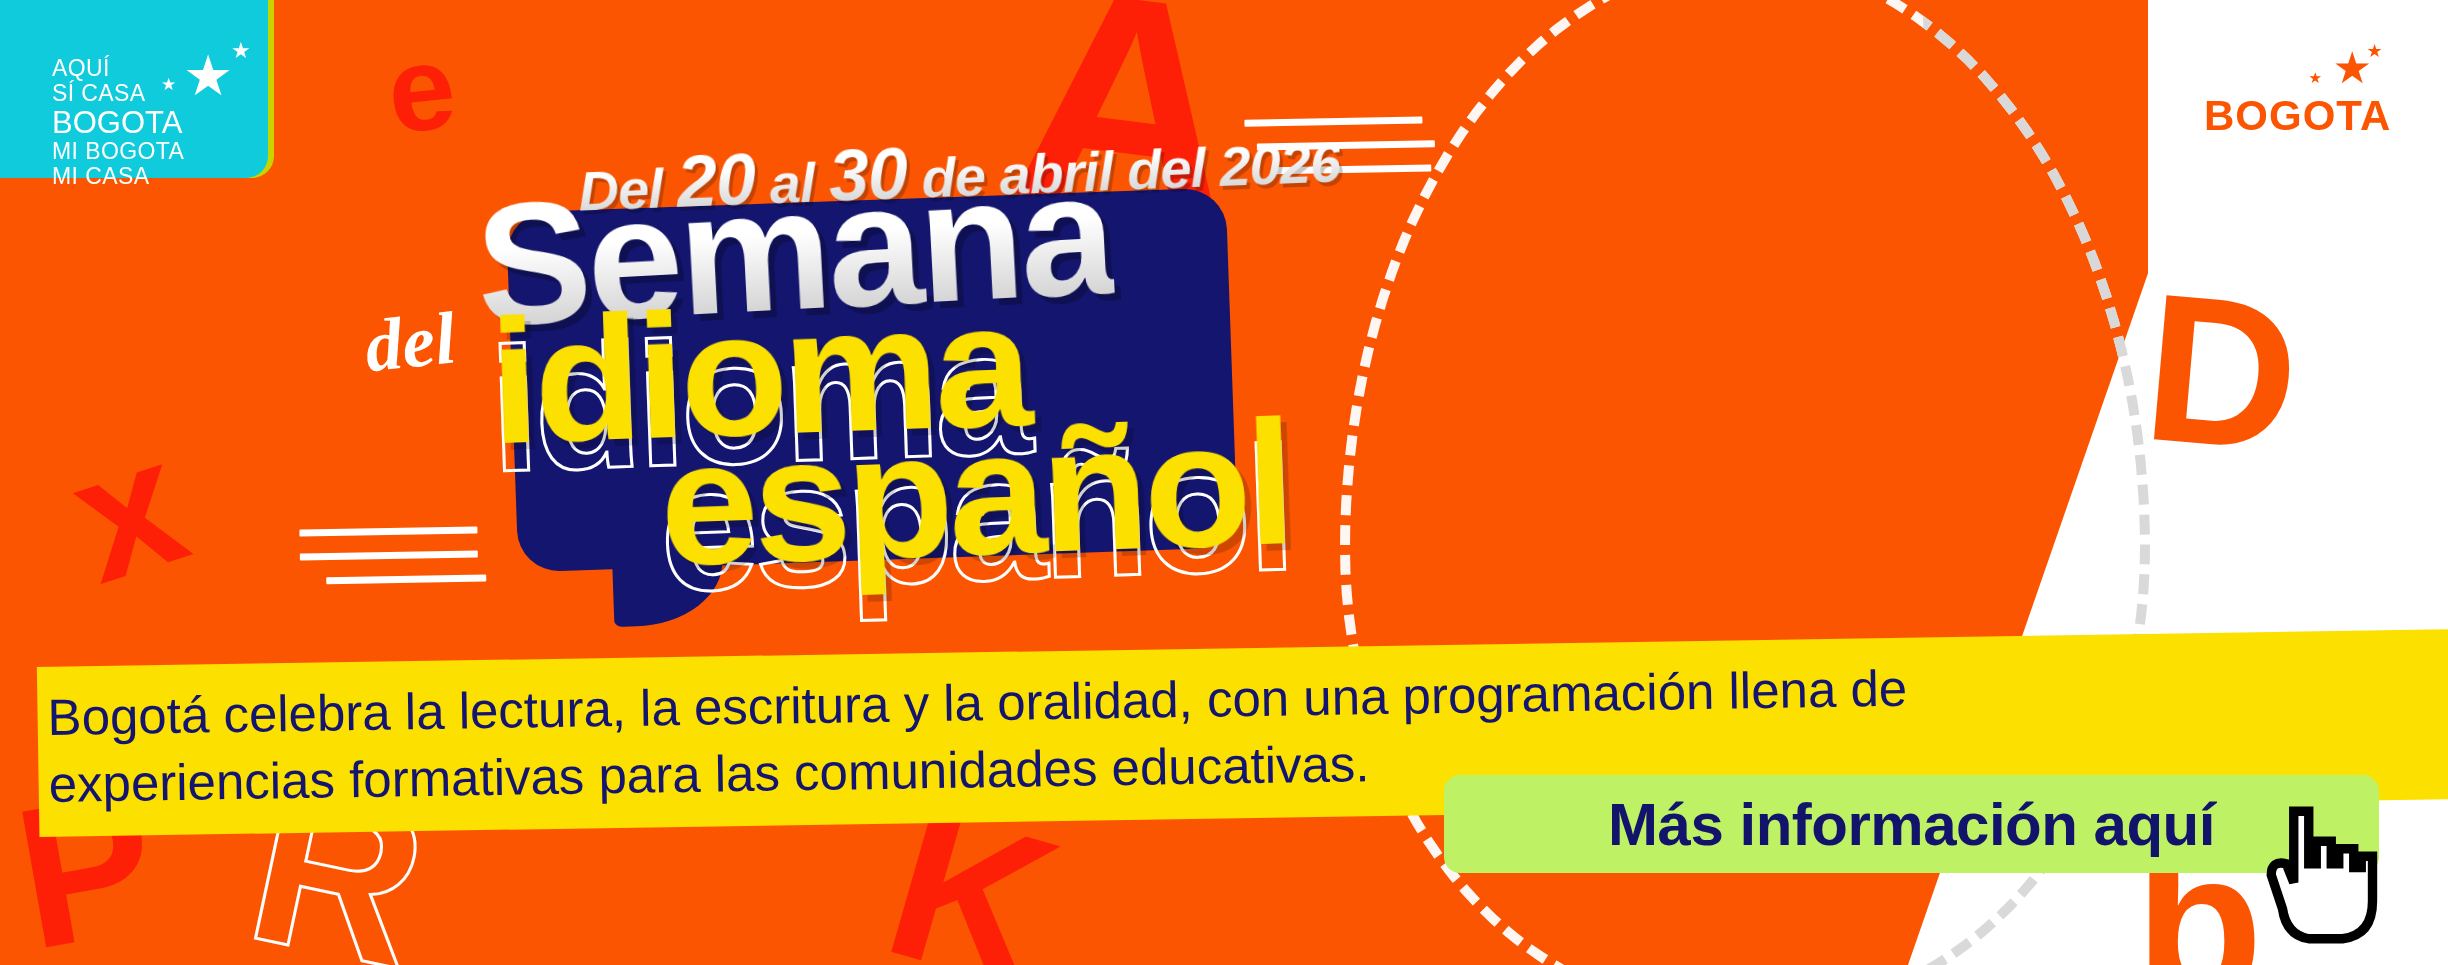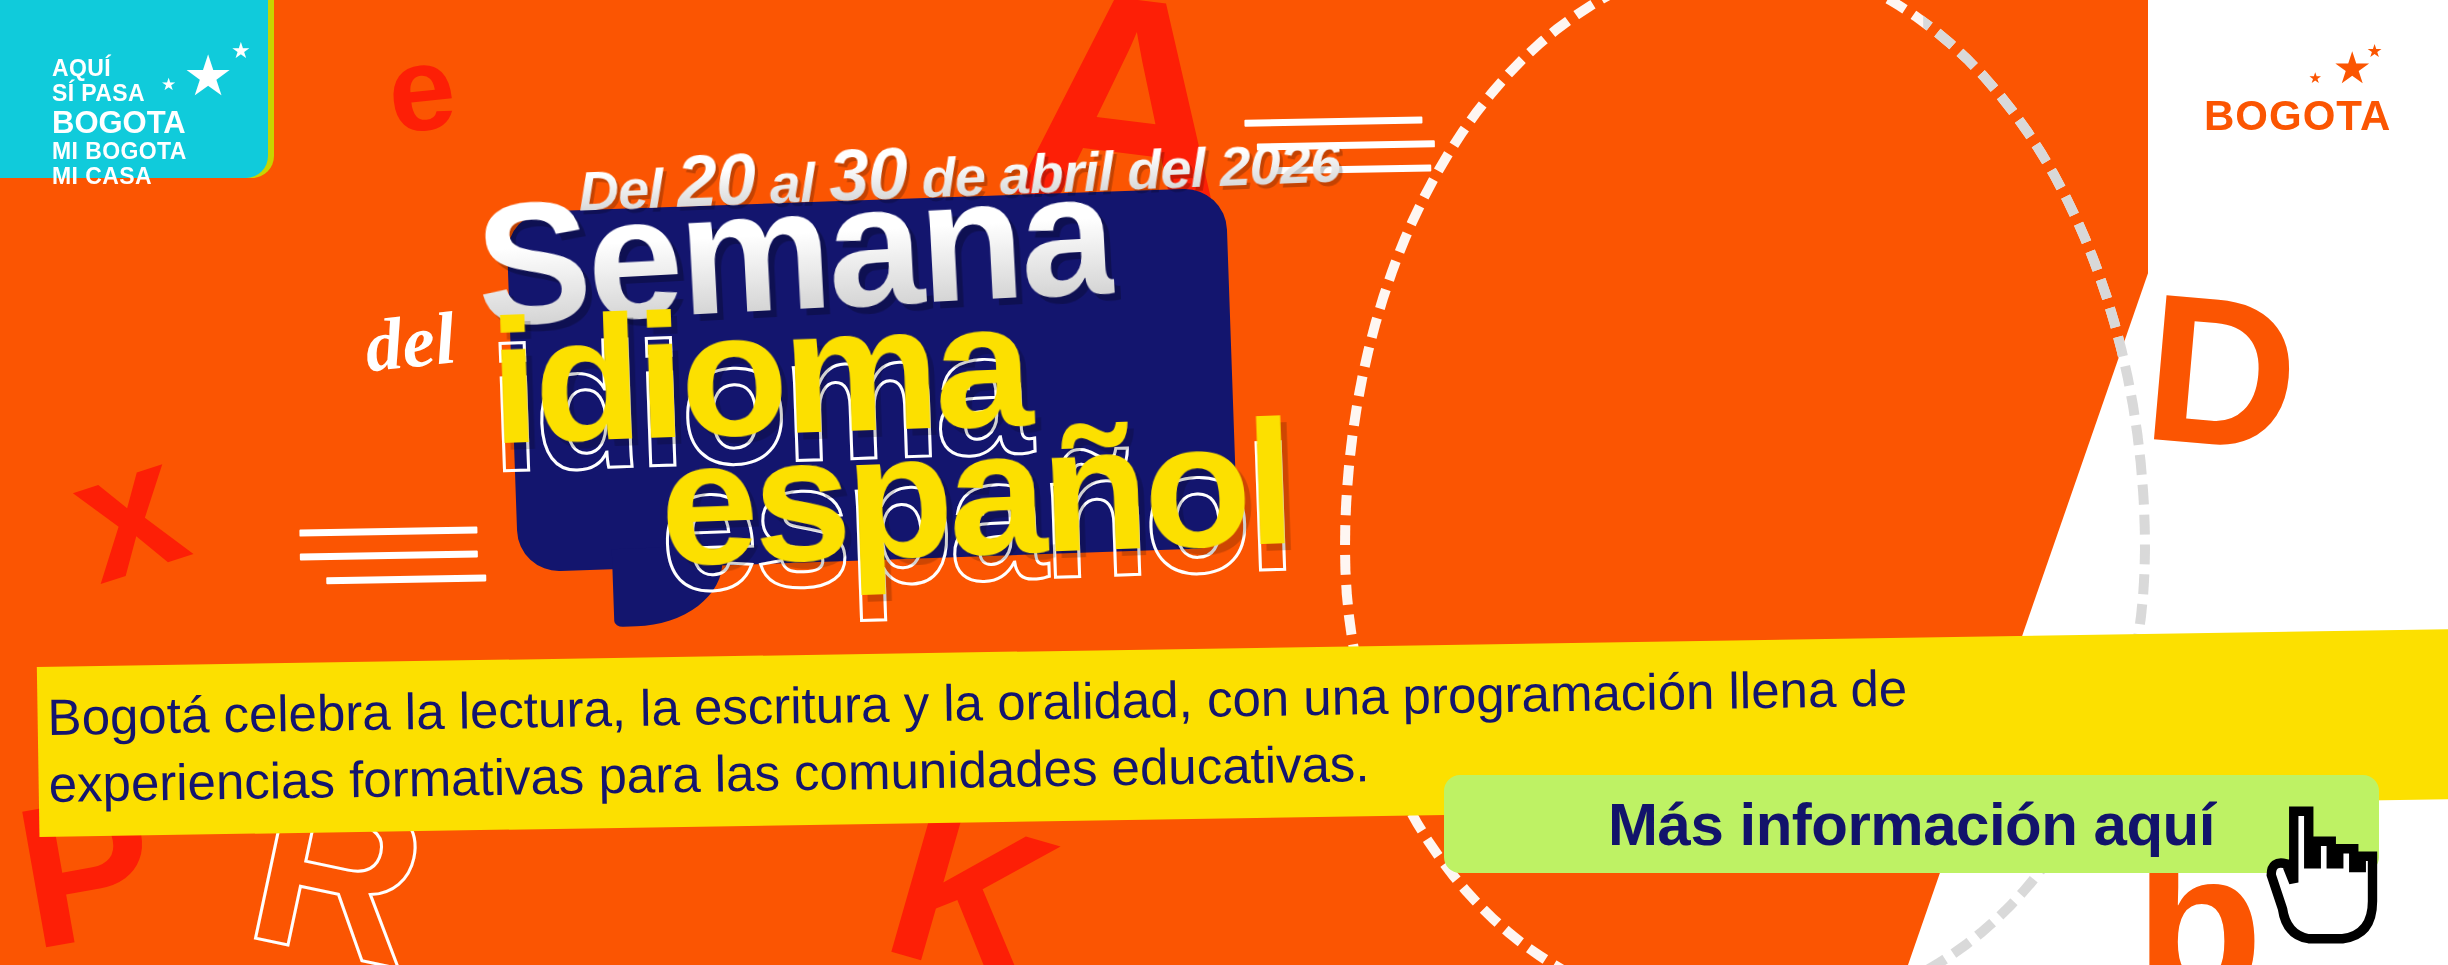--- a/index.html
+++ b/index.html
@@ -62,21 +62,21 @@
     clip-path:polygon(72% 0,100% 0,100% 100%,72% 100%);
   }
 
   
   .logo-badge{
     position:absolute;left:0;top:0;width:268px;height:178px;
     background:#10CBDB;border-radius:0 0 22px 0;
     box-shadow:6px 0 0 0 #C8D400;
   }
   .logo-txt{
-    position:absolute;left:52px;top:56px;color:#fff;font-weight:bold;
+    position:absolute;left:52px;top:56px;color:#fff;font-weight:normal;
     font-size:23px;line-height:1.08;letter-spacing:.4px;
   }
   .logo-txt .big{font-size:31px;letter-spacing:0px;}
   .logo-star{position:absolute;left:183px;top:48px;color:#fff;font-size:56px;line-height:1;}
   .logo-star .s2{position:absolute;left:48px;top:-8px;font-size:22px;}
   .logo-star .s3{position:absolute;left:-22px;top:28px;font-size:17px;}
 
   
   .bog-logo{position:absolute;right:54px;top:52px;width:190px;height:88px;}
   .bog-word{
@@ -202,21 +202,21 @@
 
   <div class="dashed-arc"></div>
   <div class="photo-wrap">
     
   </div>
   <div class="dashed-arc on-white"></div>
 
   <div class="logo-badge">
     <div class="logo-txt">
       <div>AQUÍ</div>
-      <div>SÍ PASA</div>
+      <div>SÍ CASA</div>
       <div class="big">BOGOTA</div>
       <div>MI BOGOTA</div>
       <div>MI CASA</div>
     </div>
     <div class="logo-star">
       <span>★</span>
       <span class="s2">★</span>
       <span class="s3">★</span>
     </div>
   </div>

